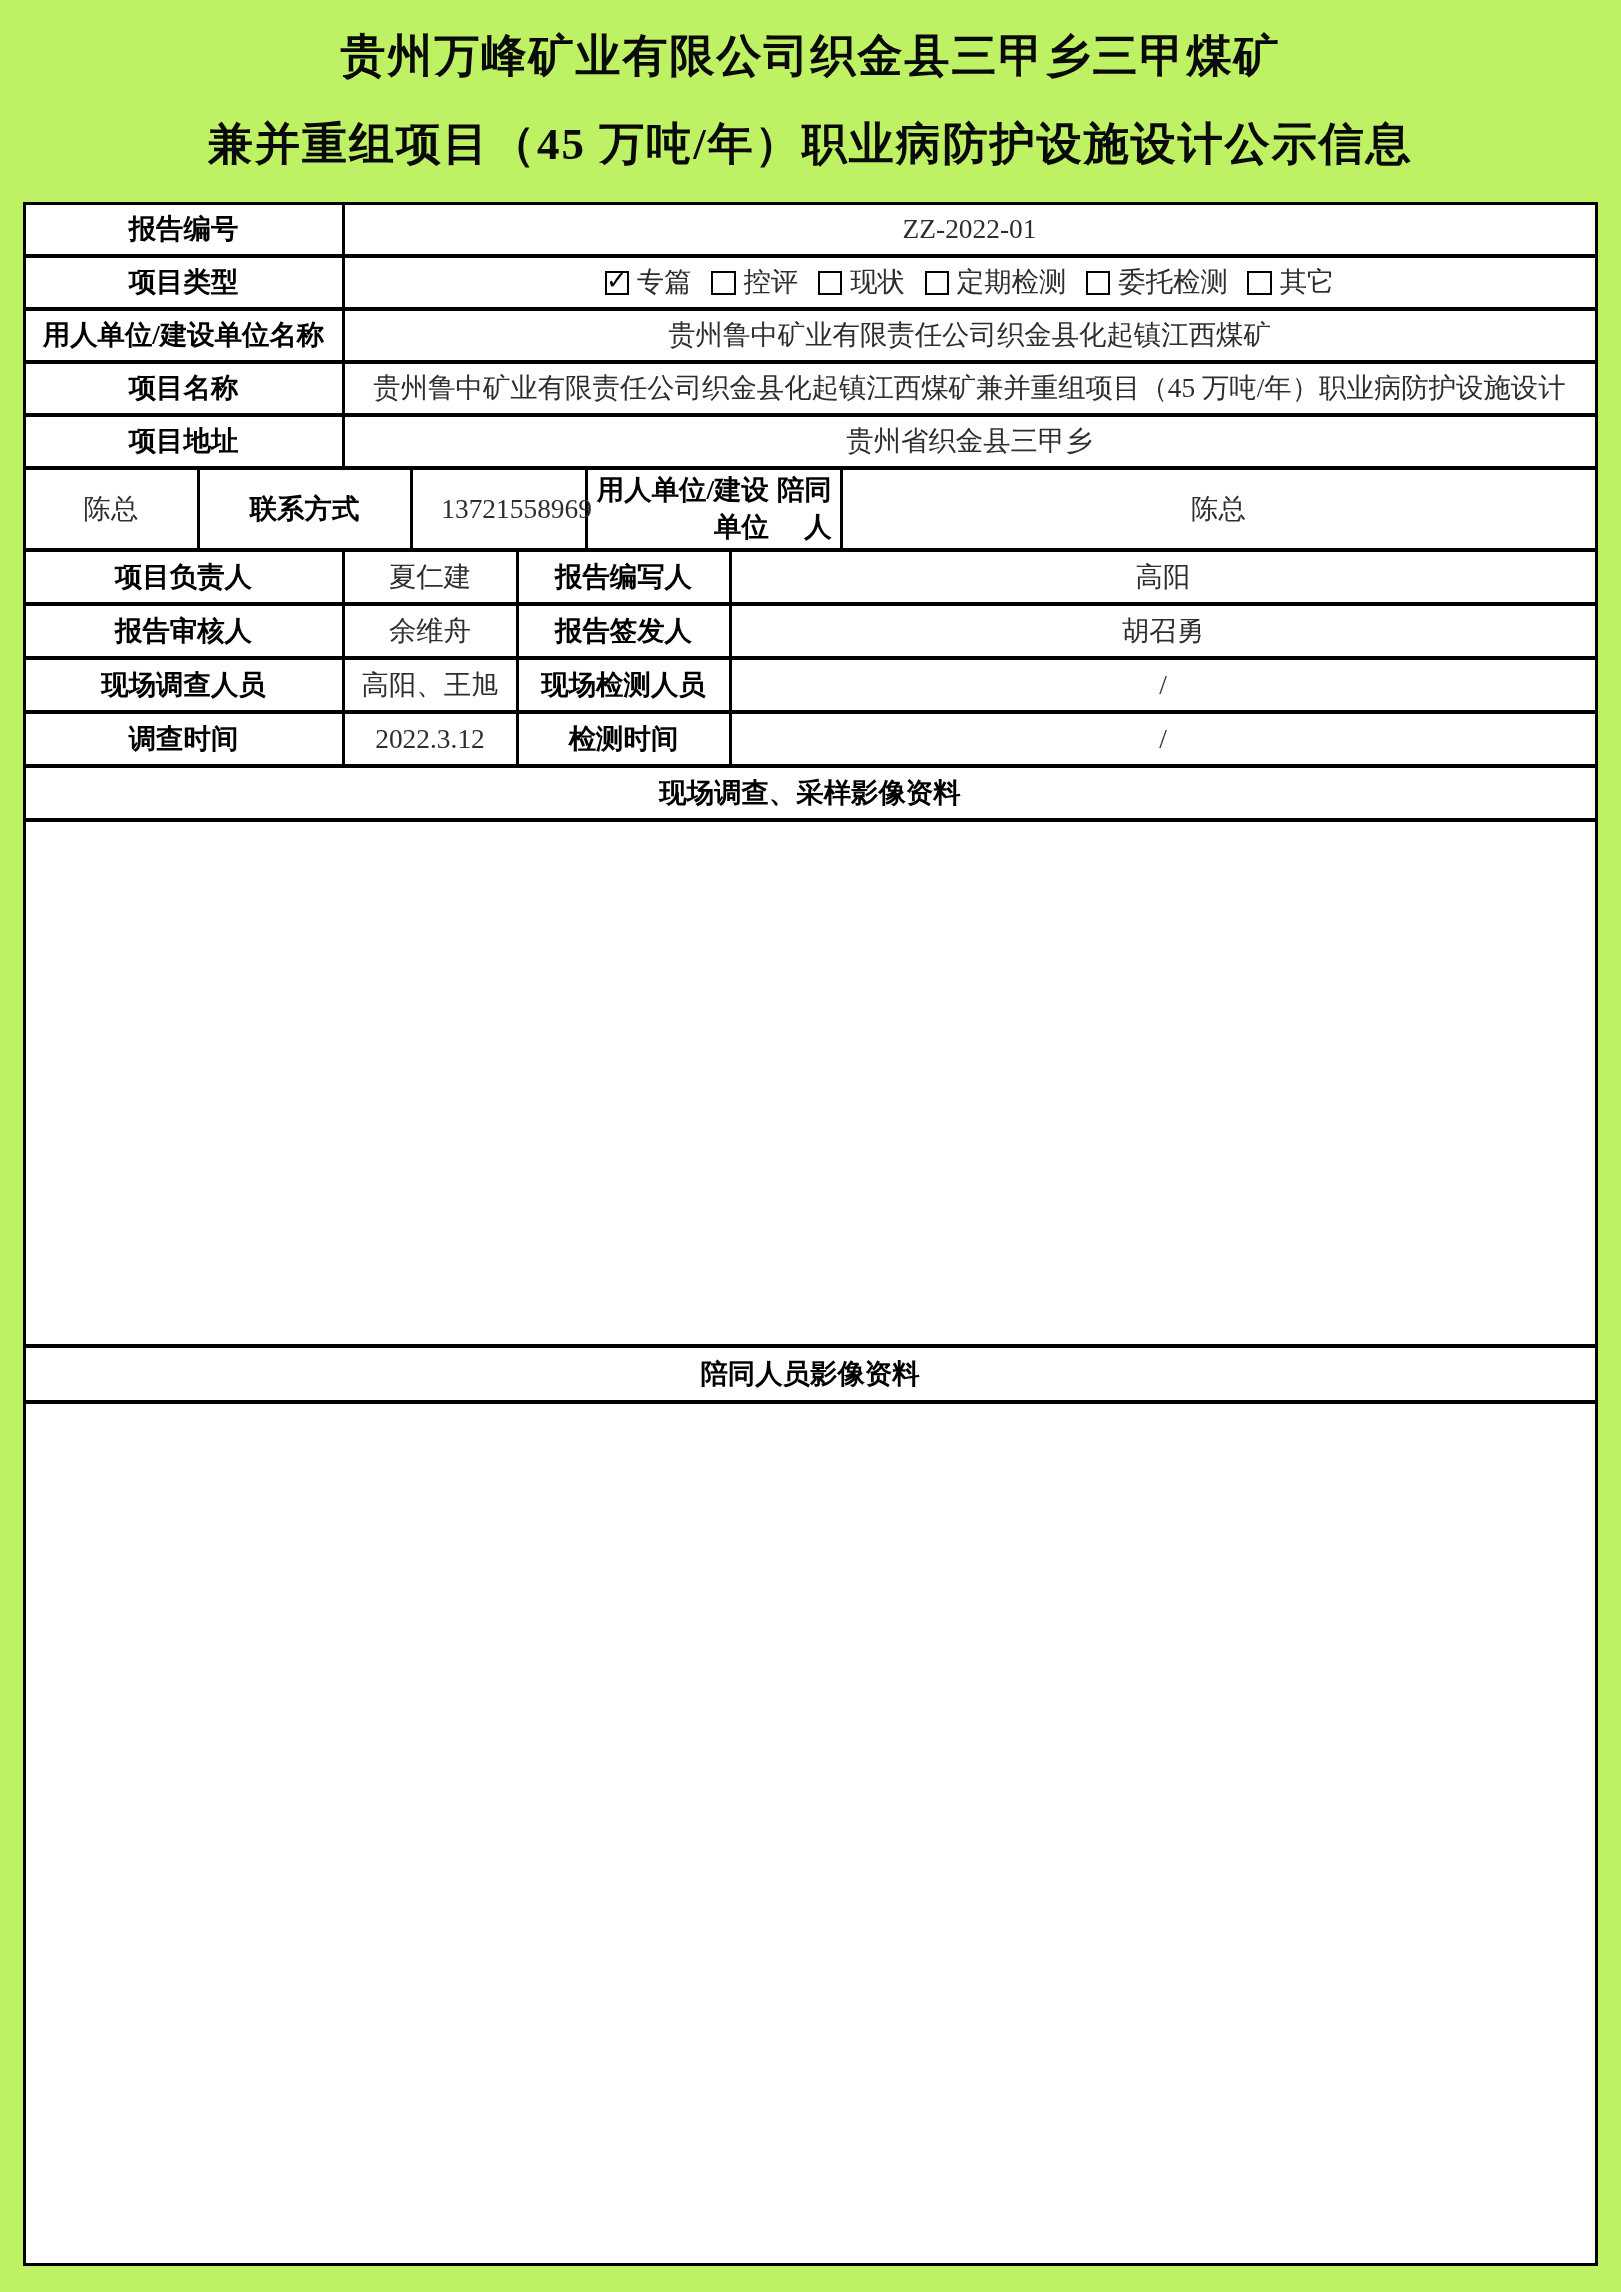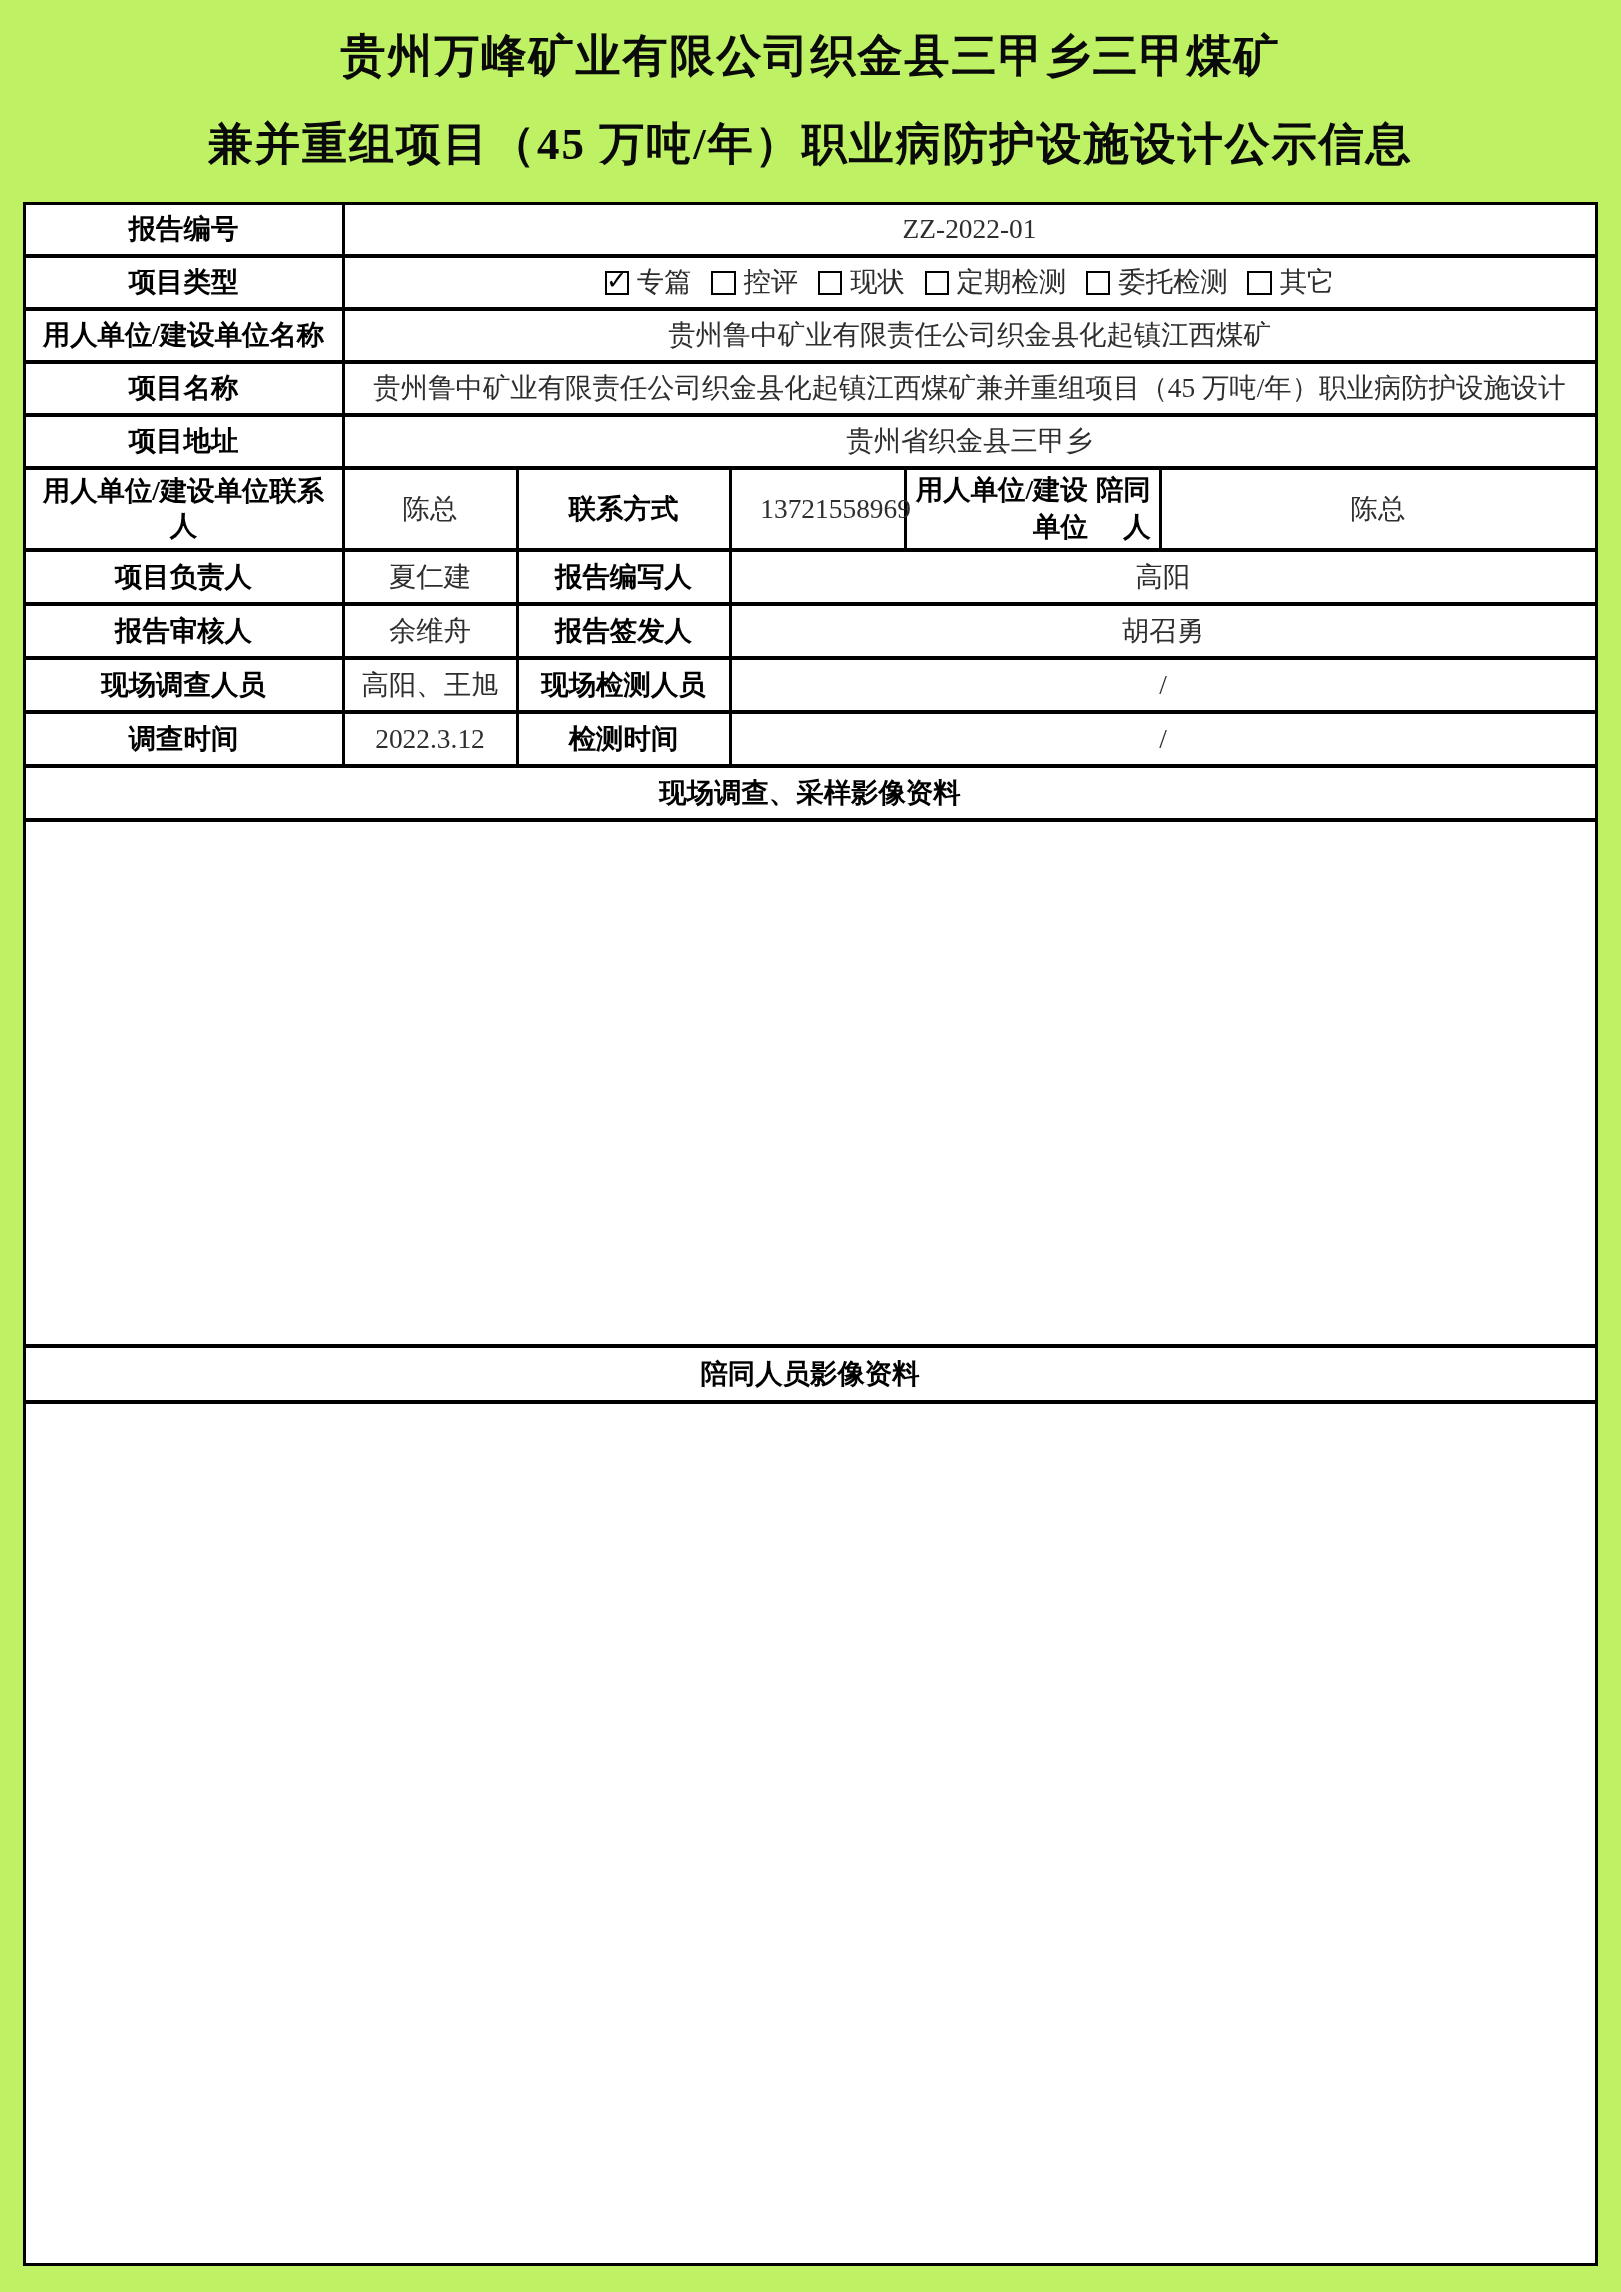--- a/index.html
+++ b/index.html
@@ -150,21 +150,20 @@
       <div class="td label wA">项目名称</div>
       <div class="td value grow">贵州鲁中矿业有限责任公司织金县化起镇江西煤矿兼并重组项目（45 万吨/年）职业病防护设施设计</div>
     </div>
 
     <div class="tr h54">
       <div class="td label wA">项目地址</div>
       <div class="td value grow">贵州省织金县三甲乡</div>
     </div>
 
     <div class="tr h82">
-      <div class="td label wA">用人单位/建设单位联系人</div>
       <div class="td value wB">陈总</div>
       <div class="td label wC">联系方式</div>
       <div class="td value wD">13721558969</div>
       <div class="td label wE two-line">
         <span>用人单位/建设单位</span>
         <span>陪同人</span>
       </div>
       <div class="td value grow">陈总</div>
     </div>
 

